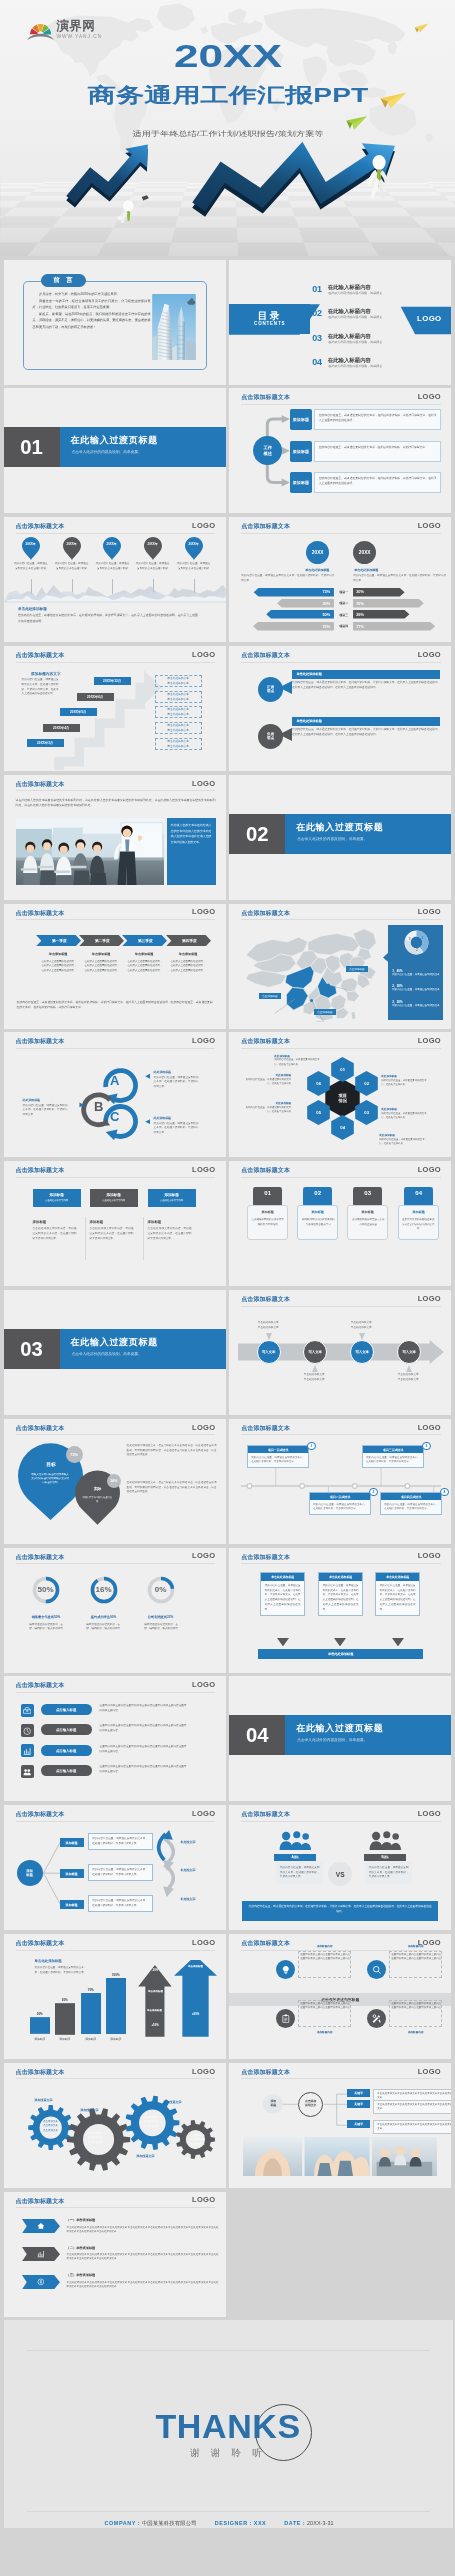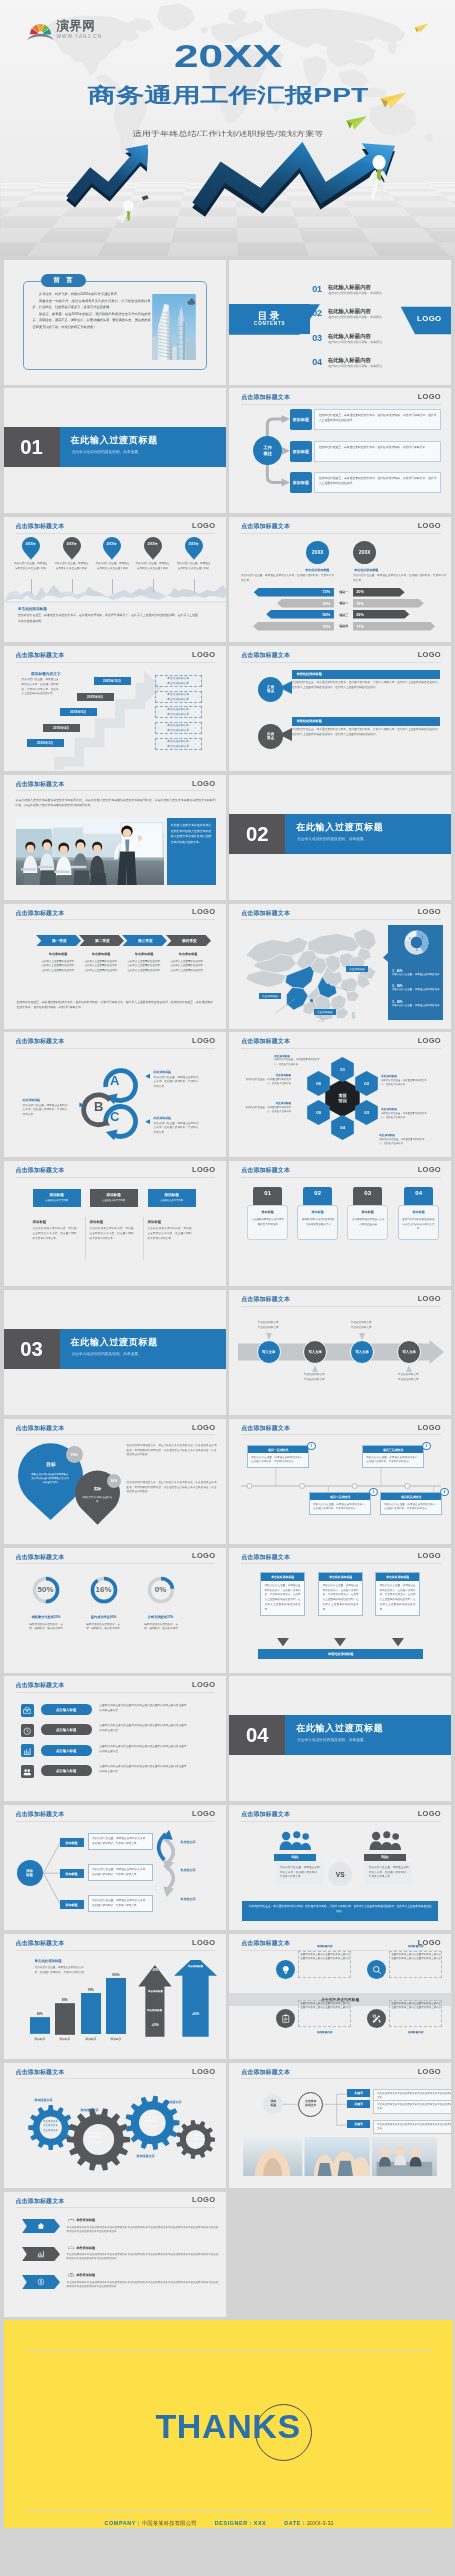--- a/index.html
+++ b/index.html
@@ -240,21 +240,21 @@
   line-height:1.35;text-align:center;background:#efefef}
 .kw-k{position:absolute;width:23px;height:7.8px;background:#2379b8;color:#fff;font-size:2.9px;font-weight:700;
   display:flex;align-items:center;justify-content:center}
 .kw-b{position:absolute;width:83px;border:0.6px solid #c4c7ca;background:#f7f8f9;font-size:2.5px;line-height:1.8;
   color:#5c5f62;padding:1.8px 3px}
 
 .fi-ch{position:absolute;width:37px;height:13px;color:#fff;display:flex;align-items:center;justify-content:center}
 .fi-t{position:absolute;font-size:3.2px;font-weight:700;color:#3c3f42}
 .fi-x{position:absolute;width:152px;font-size:2.5px;line-height:1.9;color:#5c5f62;text-align:justify}
 
-.tk{position:relative;width:449px;height:208px;background:#fde047;overflow:hidden;flex:0 0 449px}
+.tk{position:relative;width:449px;height:208px;background:#e5e5e5;overflow:hidden;flex:0 0 449px}
 .tk-rule{position:absolute;left:23px;right:23px;height:0.6px;background:#d7d7d7}
 .tk-big{position:absolute;left:0;right:0;top:89px;text-align:center;font-size:34px;font-weight:700;color:#2d6fa8;
   font-family:"Liberation Sans",sans-serif;letter-spacing:0.6px;line-height:1}
 .tk-cn{position:absolute;left:0;right:0;top:127px;text-align:center;font-size:9.6px;color:#6b6e71;letter-spacing:4.2px}
 .tk-ring{position:absolute;left:251px;top:84px;width:57px;height:57px;border:1px solid #4c4f52;border-radius:50%}
 .tk-meta{position:absolute;left:0;right:0;top:200px;text-align:center;font-size:5.4px;color:#4a4d50;letter-spacing:0.1px}
 .tk-meta b{color:#2379b8;font-weight:700;letter-spacing:0.6px}
 .tk-meta span{margin-right:18px}
 </style>
 </head>
@@ -1687,18 +1687,19 @@
           <div class="fi-x" style="left:63px;top:89px">单击此处添加文本单击此处添加文本单击此处添加文本单击此处添加文本单击此处添加文本单击此处添加文本单击此处添加文本单击此处添加文本单击此处添加文本单击此处添加文本</div>
         </div>
 <div class="spacer"></div>
 </div>
 <div class="row">
         <div class="tk">
           <div class="tk-rule" style="top:30px"></div>
           <div class="tk-rule" style="top:191px"></div>
           <div class="tk-ring"></div>
           <div class="tk-big">THANKS</div>
+          <div class="tk-cn">谢 谢 聆 听</div>
           <div class="tk-meta"><span><b>COMPANY：</b><i style="font-style:normal">中国某某科技有限公司</i></span><span><b>DESIGNER：</b><b>XXX</b></span><span><b>DATE：</b><i style="font-style:normal">20XX-3-31</i></span></div>
         </div>
       </div>
     </div>
 </div>
 
 
 </body></html>

